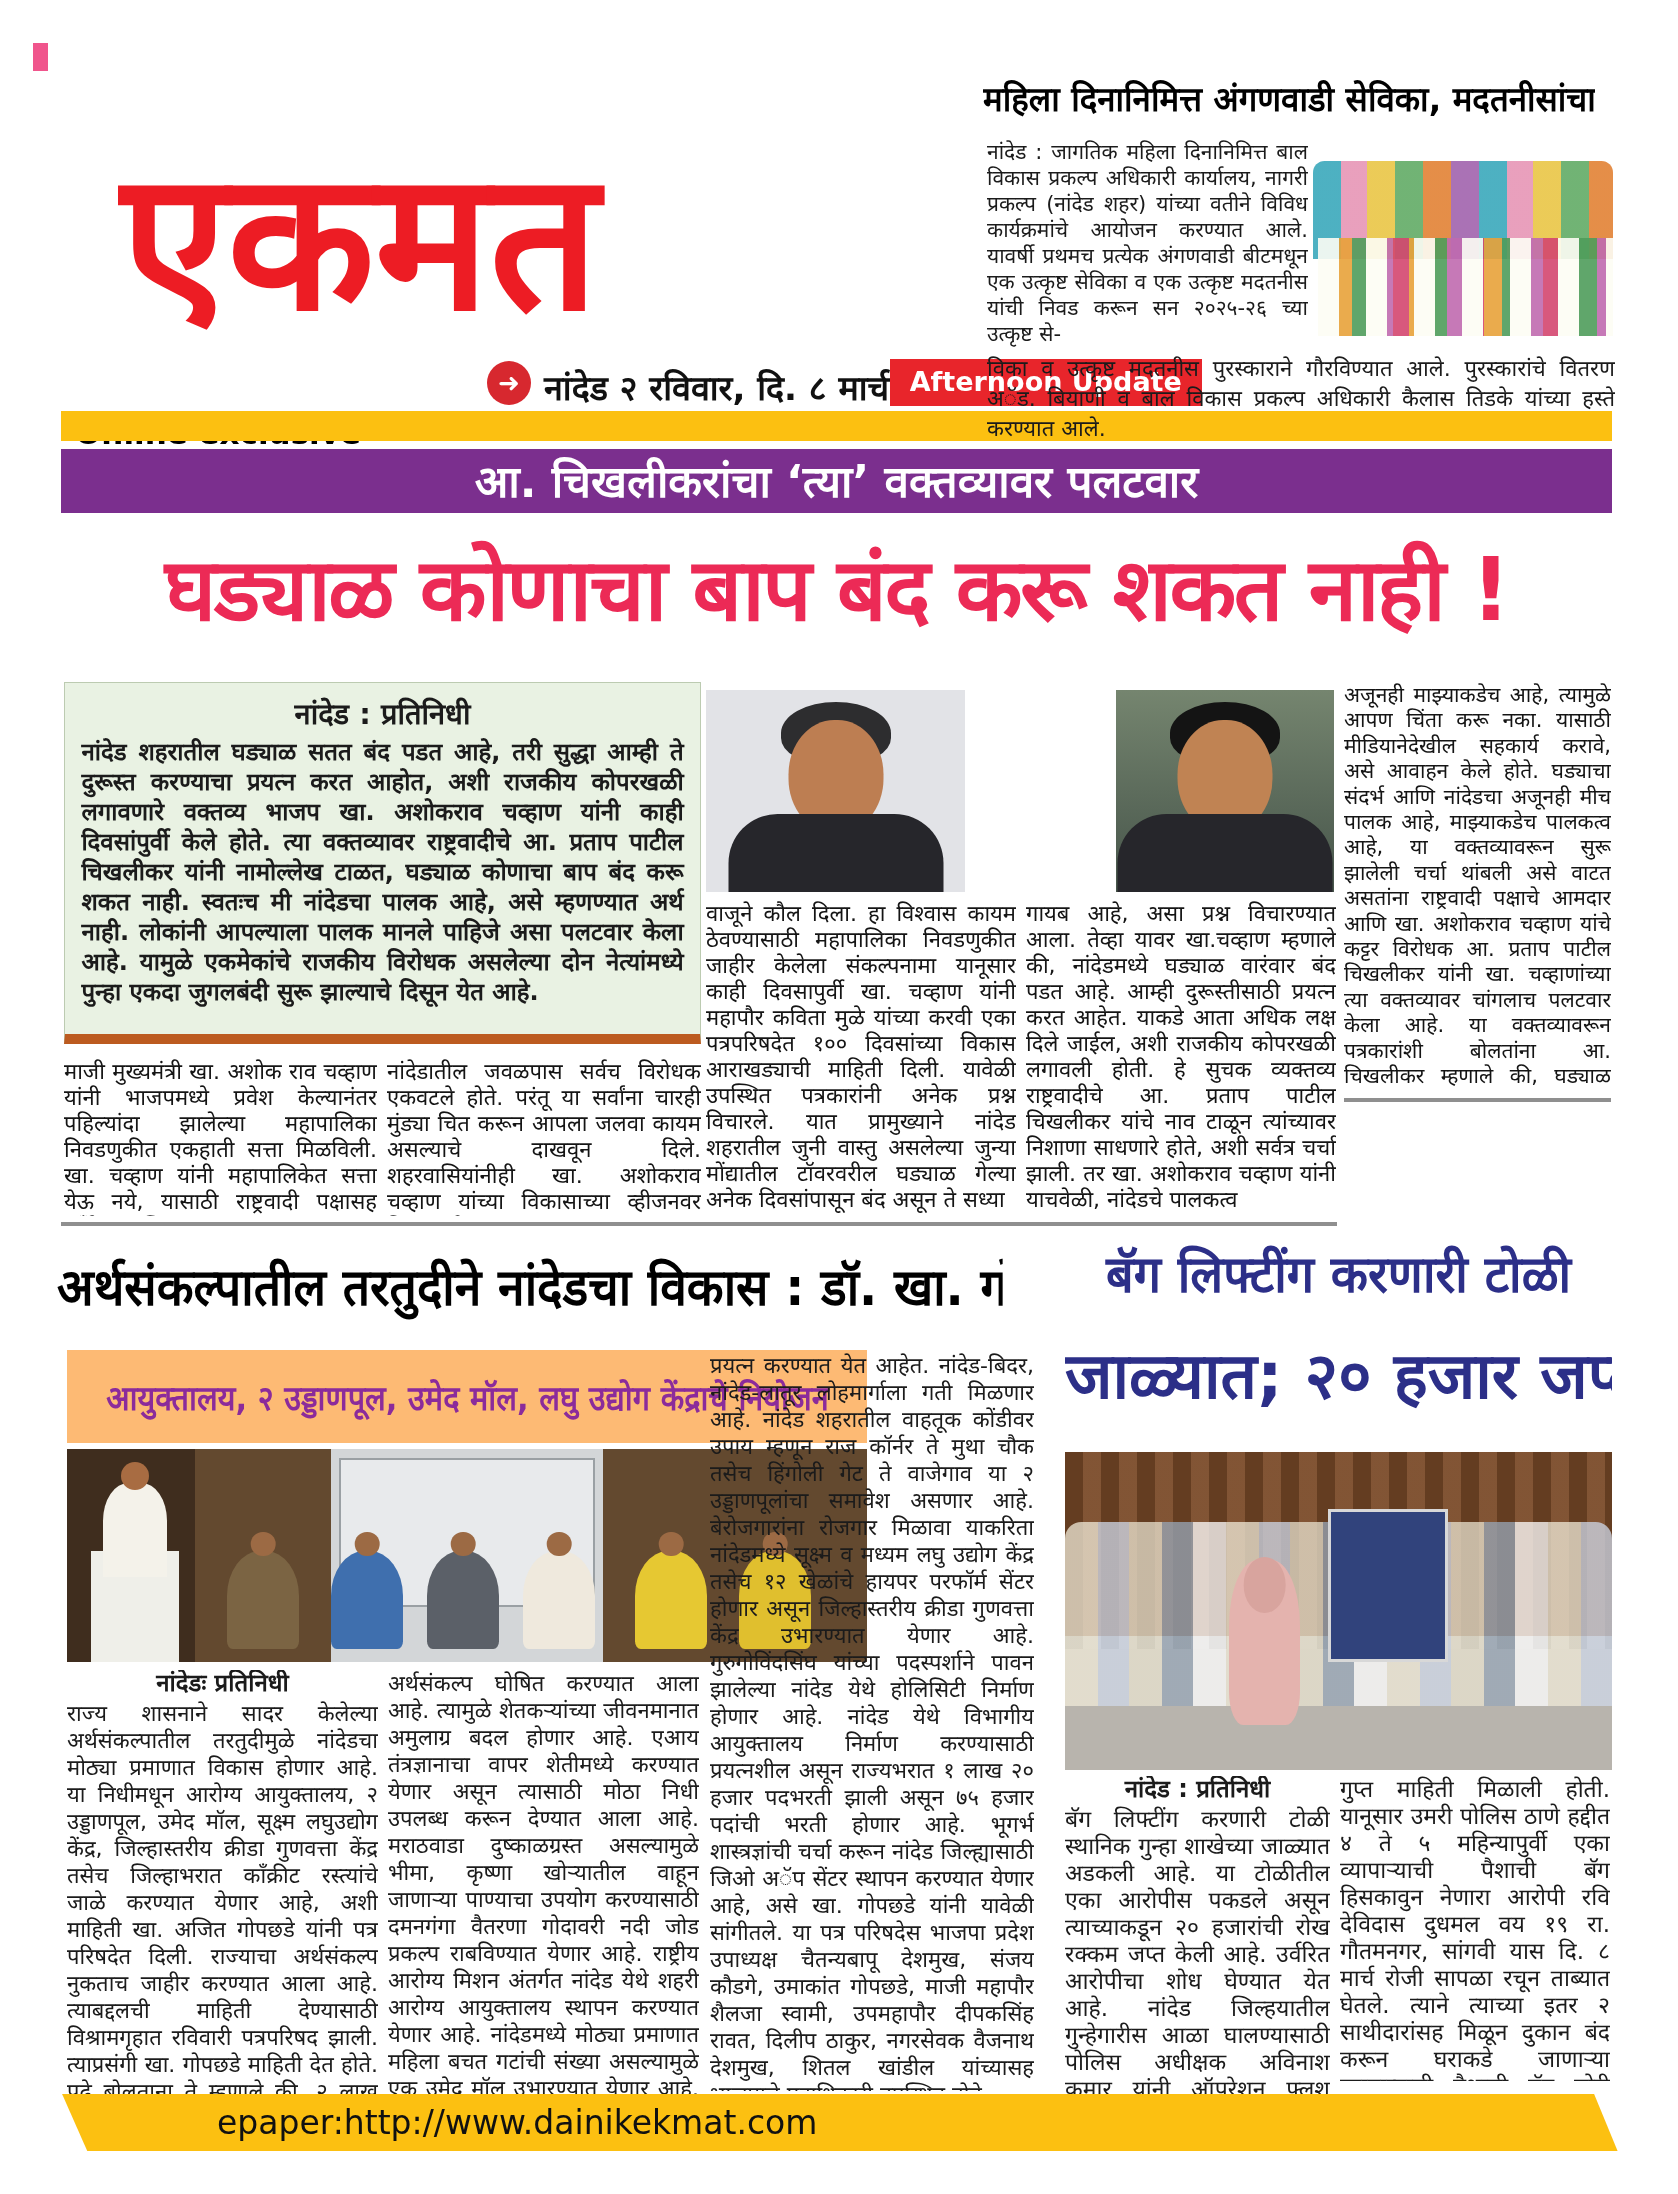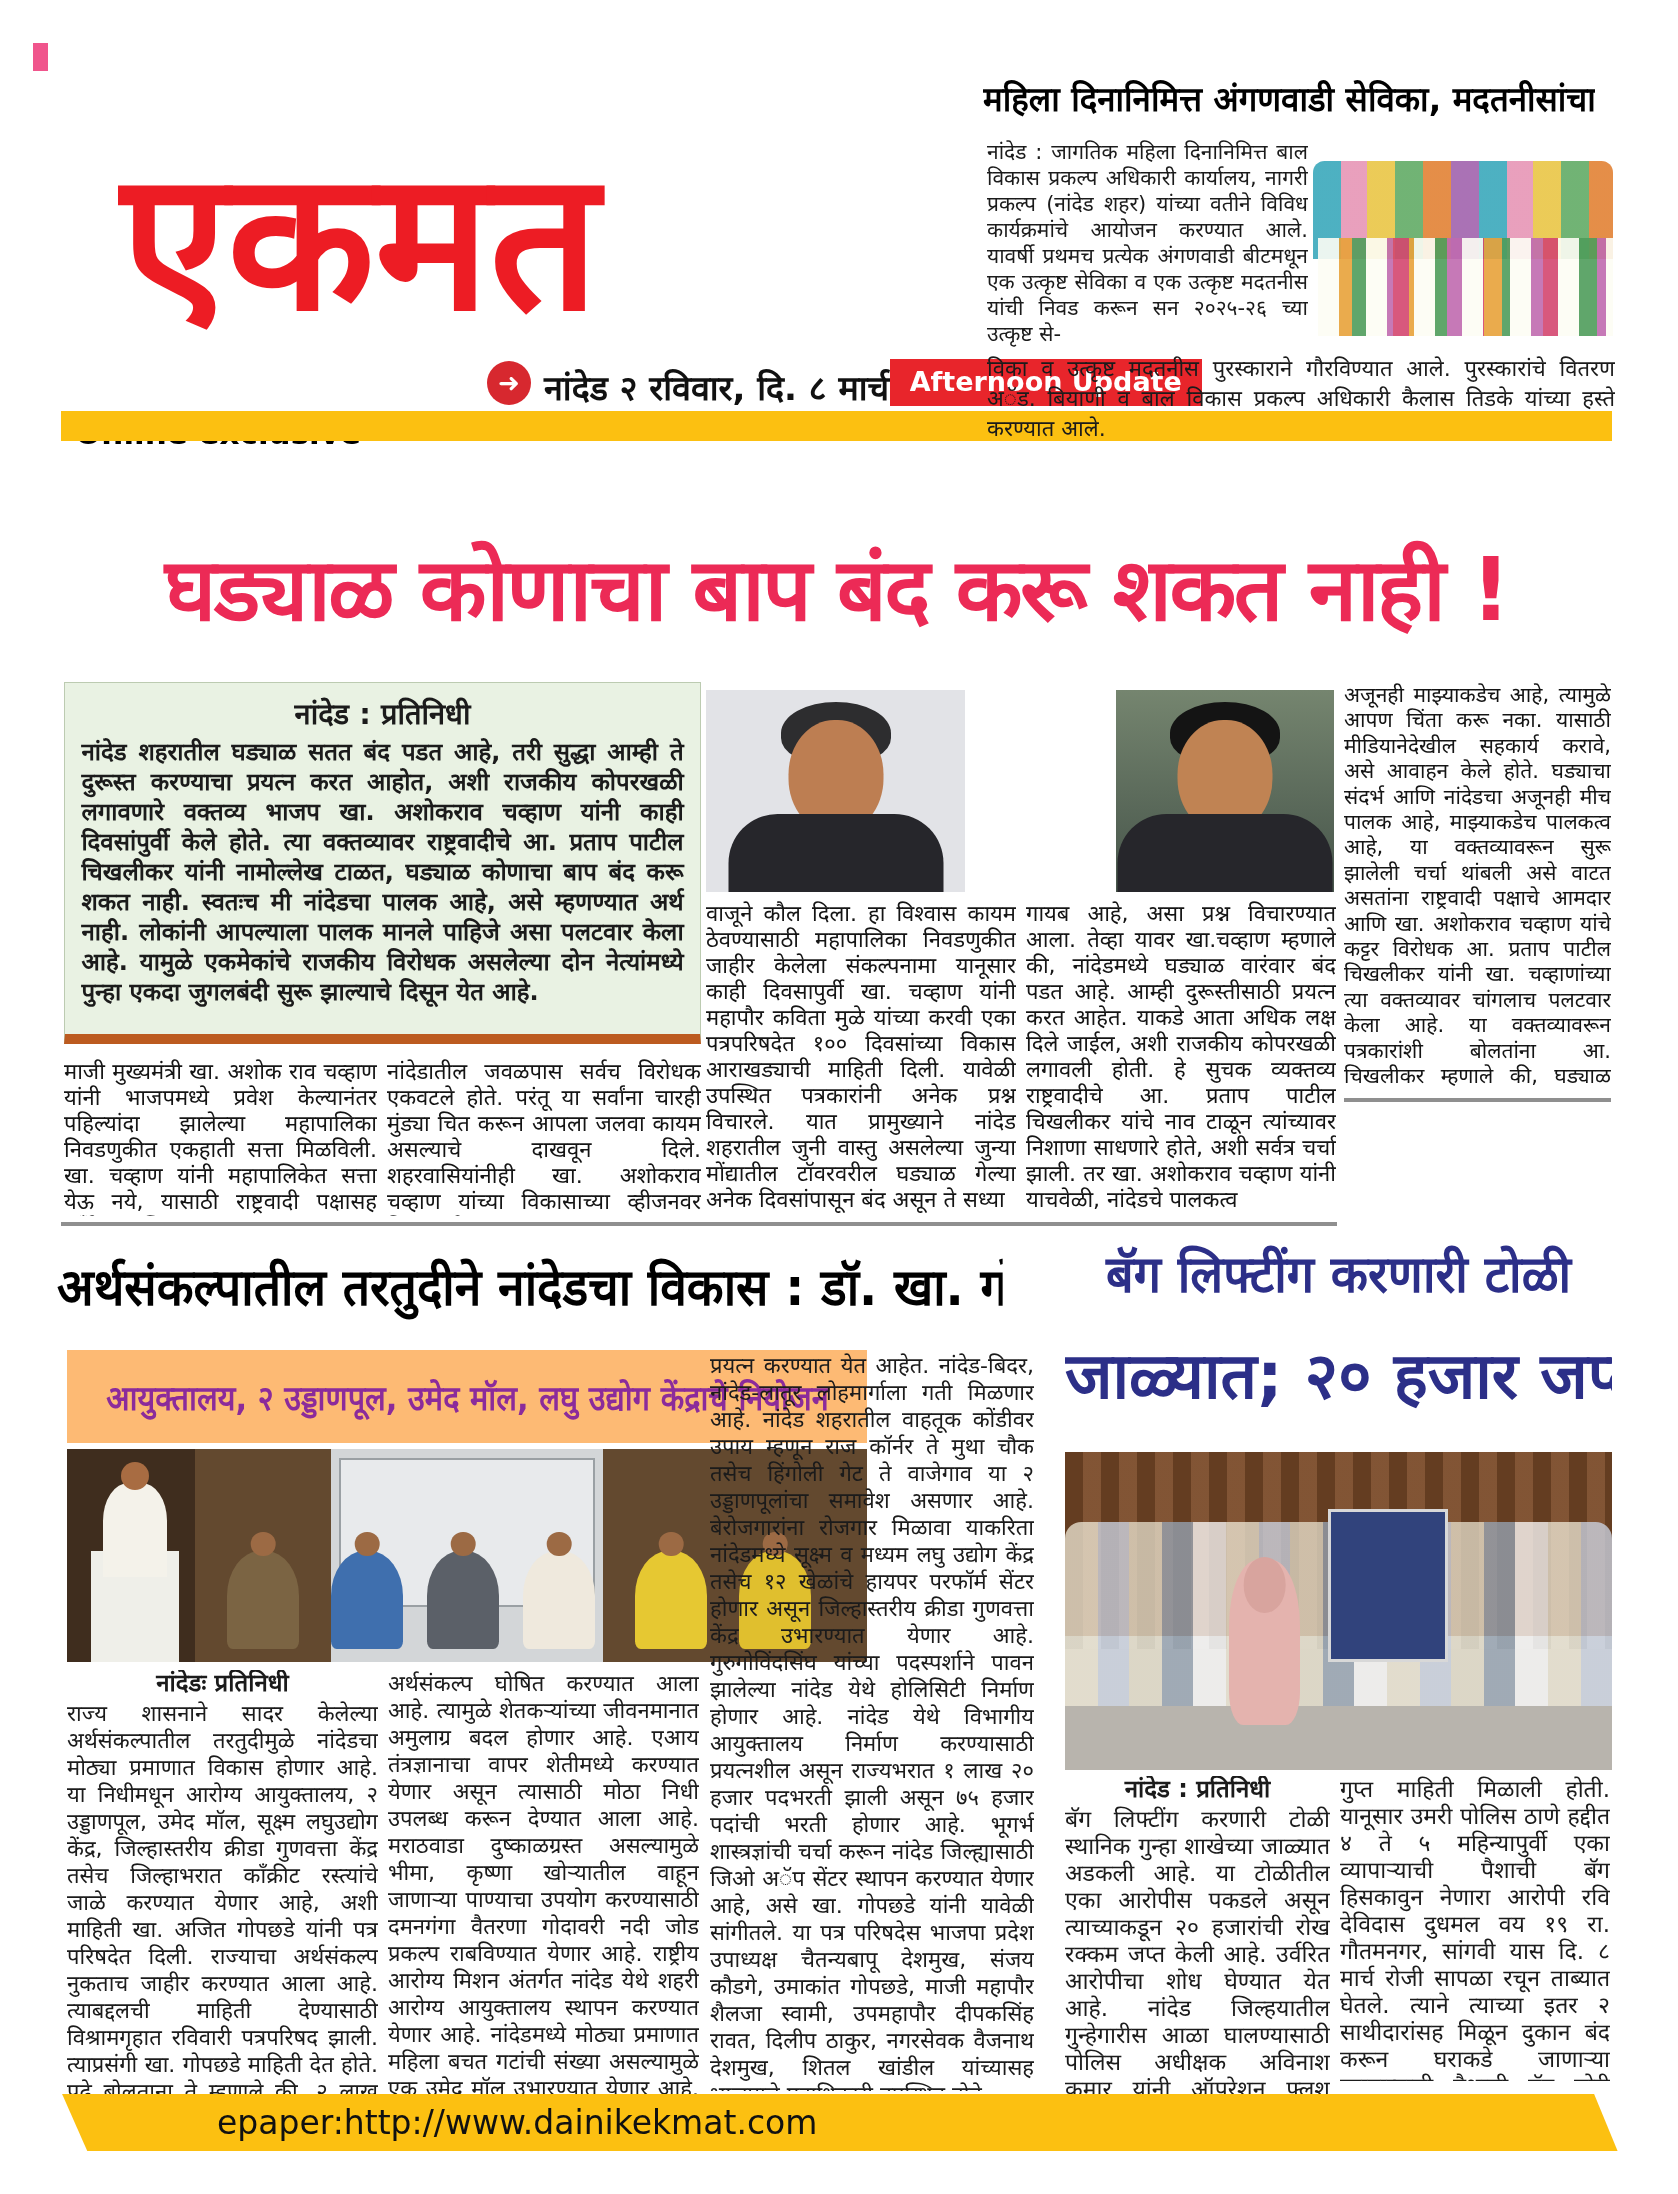--- a/index.html
+++ b/index.html
@@ -130,20 +130,21 @@
     </div>
   <div class="dateline">नांदेड २ रविवार, दि. ८ मार्च २०२६</div>
   <div class="afternoon"><span>Afternoon Update</span></div>
   <div class="yellow-bar"></div>
 
   <div class="tr-headline">महिला दिनानिमित्त अंगणवाडी सेविका, मदतनीसांचा गौरव</div>
   <div class="tr-body-col">नांदेड : जागतिक महिला दिनानिमित्त बाल विकास प्रकल्प अधिकारी कार्यालय, नागरी प्रकल्प (नांदेड शहर) यांच्या वतीने विविध कार्यक्रमांचे आयोजन करण्यात आले. यावर्षी प्रथमच प्रत्येक अंगणवाडी बीटमधून एक उत्कृष्ट सेविका व एक उत्कृष्ट मदतनीस यांची निवड करून सन २०२५-२६ च्या उत्कृष्ट से-</div>
   <div class="tr-photo"></div>
   <div class="tr-body-full">विका व उत्कृष्ट मदतनीस पुरस्काराने गौरविण्यात आले. पुरस्कारांचे वितरण अॅड. बियाणी व बाल विकास प्रकल्प अधिकारी कैलास तिडके यांच्या हस्ते करण्यात आले.</div>
 
+  <div class="kicker">आ. चिखलीकरांचा ‘त्या’ वक्तव्यावर पलटवार</div>
   <div class="lead-headline">घड्याळ कोणाचा बाप बंद करू शकत नाही !</div>
 
   <div class="green-box">
     <div class="gb-head">नांदेड : प्रतिनिधी</div>
     <div class="gb-body">नांदेड शहरातील घड्याळ सतत बंद पडत आहे, तरी सुद्धा आम्ही ते दुरूस्त करण्याचा प्रयत्न करत आहोत, अशी राजकीय कोपरखळी लगावणारे वक्तव्य भाजप खा. अशोकराव चव्हाण यांनी काही दिवसांपुर्वी केले होते. त्या वक्तव्यावर राष्ट्रवादीचे आ. प्रताप पाटील चिखलीकर यांनी नामोल्लेख टाळत, घड्याळ कोणाचा बाप बंद करू शकत नाही. स्वतःच मी नांदेडचा पालक आहे, असे म्हणण्यात अर्थ नाही. लोकांनी आपल्याला पालक मानले पाहिजे असा पलटवार केला आहे. यामुळे एकमेकांचे राजकीय विरोधक असलेल्या दोन नेत्यांमध्ये पुन्हा एकदा जुगलबंदी सुरू झाल्याचे दिसून येत आहे.</div>
   </div>
 
   <div class="portrait portrait1">
     <i class="hair"></i>
     <i class="face"></i>

